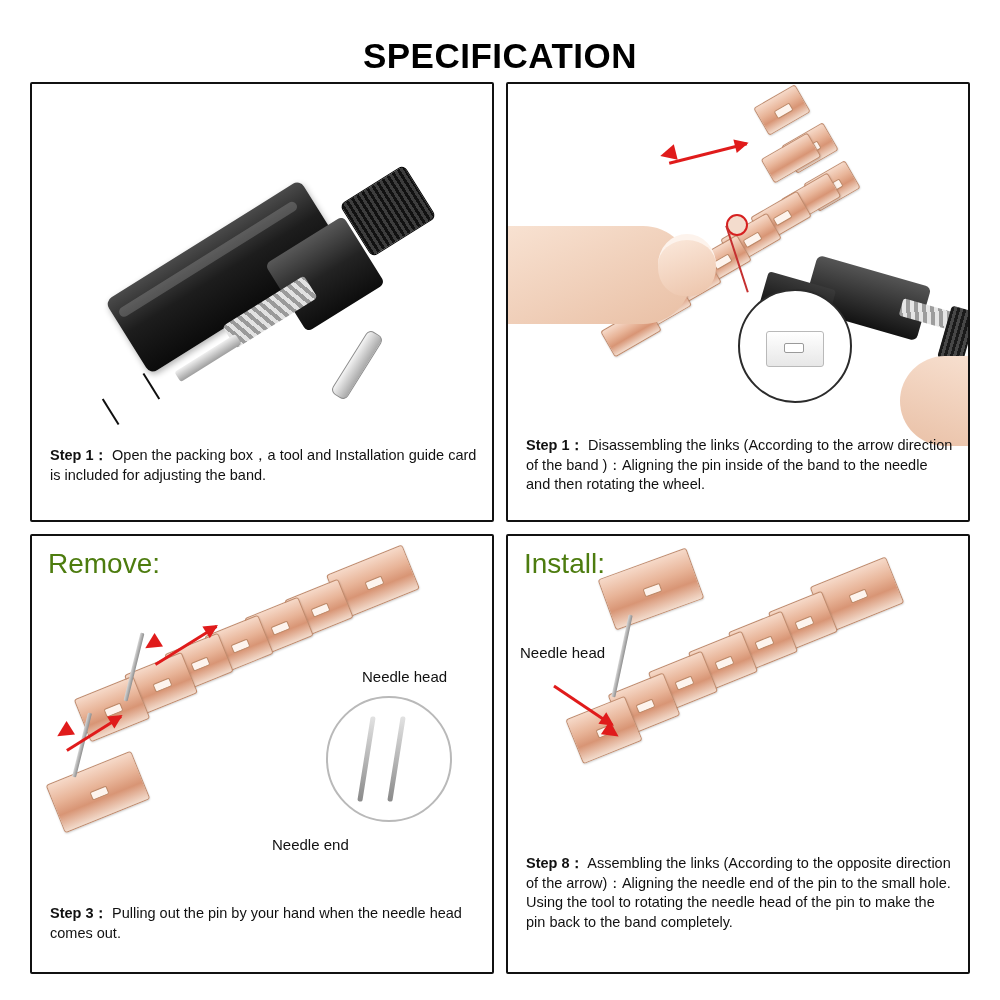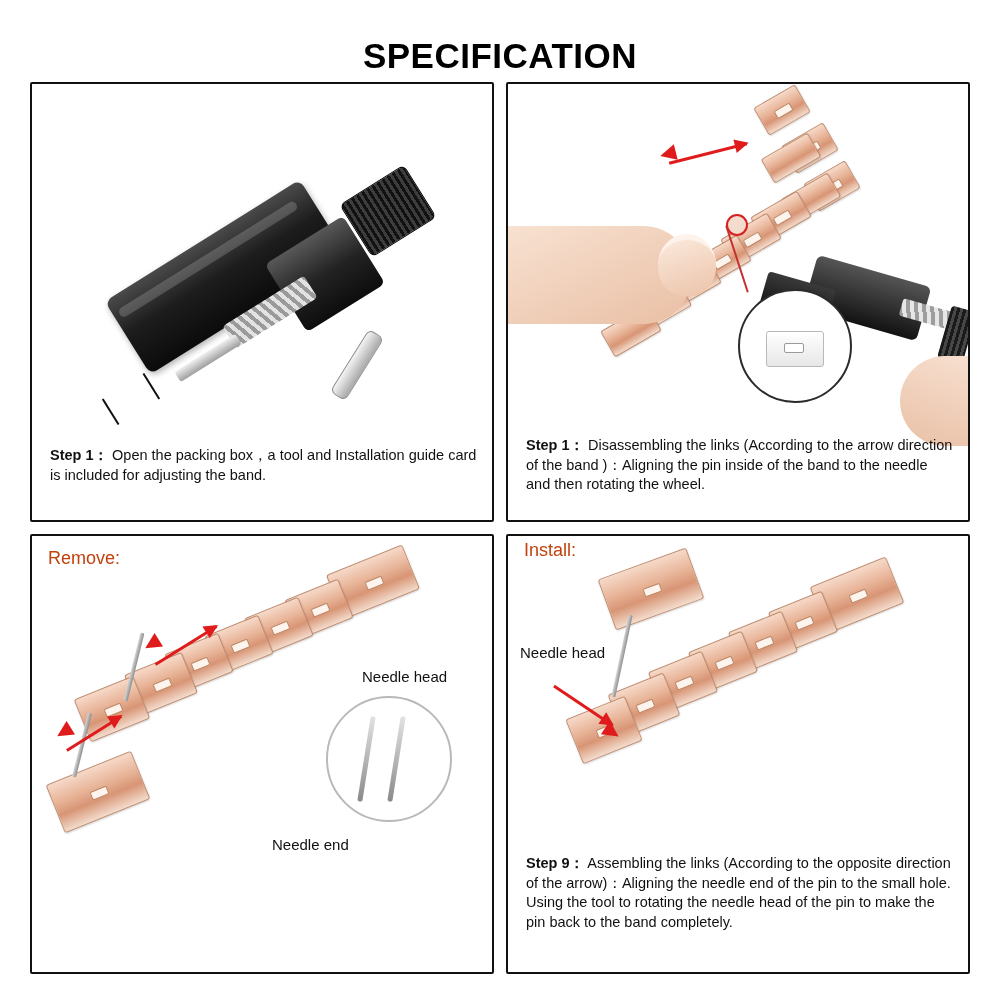--- a/index.html
+++ b/index.html
@@ -60,22 +60,22 @@
     position: absolute;
     left: 18px;
     right: 14px;
     font-size: 14.5px;
     line-height: 1.35;
     color: #111;
   }
   .caption b { font-weight: bold; }
   .redlabel {
     position: absolute;
-    color: #c2410c;
-    font-size: 18px;
+    color: #4d7c0f;
+    font-size: 28px;
     font-family: "Liberation Sans", sans-serif;
   }
   .smalllabel {
     position: absolute;
     font-size: 15px;
     color: #111;
   }
 
   
   .tool-body {
@@ -331,24 +331,28 @@
         <div style="position:absolute;left:24px;top:188px;width:0;height:0;border-right:16px solid #e01b1b;border-top:8px solid transparent;border-bottom:8px solid transparent;transform:rotate(-32deg);"></div>
 
         <div class="circle-zoom" style="left:294px;top:160px;width:122px;height:122px;border-color:#b9b9b9;">
           <div style="position:absolute;left:36px;top:18px;width:5px;height:86px;background:linear-gradient(180deg,#e2e2e2,#8a8a8a);transform:rotate(9deg);border-radius:2px;"></div>
           <div style="position:absolute;left:66px;top:18px;width:5px;height:86px;background:linear-gradient(180deg,#e2e2e2,#8a8a8a);transform:rotate(9deg);border-radius:2px;"></div>
         </div>
         <div class="smalllabel" style="left:330px;top:132px;">Needle head</div>
         <div class="smalllabel" style="left:240px;top:300px;text-align:center;">Needle end</div>
       </div>
 
+      <div class="caption" style="top:368px;">
+        <b>Step 3：</b>
+        <span>Pulling out the pin by your hand when the needle head comes out.</span>
+      </div>
     </div>
 
     <div class="panel">
-      <div class="redlabel" style="left:16px;top:4px;">Install:</div>
+      <div class="redlabel" style="left:16px;top:12px;">Install:</div>
 
       <div class="art" style="height:330px;">
 
         <div class="link" style="left:96px;top:26px;width:92px;height:52px;transform:rotate(-20deg);">
             <span class="slot"></span>
           </div>
 
         <div class="link" style="left:308px;top:34px;width:80px;height:48px;transform:rotate(-22deg);">
             <span class="slot"></span>
           </div>
@@ -373,19 +377,19 @@
 
         <div class="needle" style="left:112px;top:78px;width:4px;height:84px;transform:rotate(12deg);"></div>
 
         <div class="arrow" style="left:40px;top:168px;width:70px;transform:rotate(34deg);"></div>
         <div style="position:absolute;left:96px;top:188px;width:0;height:0;border-left:16px solid #e01b1b;border-top:8px solid transparent;border-bottom:8px solid transparent;transform:rotate(34deg);"></div>
 
         <div class="smalllabel" style="left:12px;top:108px;">Needle head</div>
       </div>
 
       <div class="caption" style="top:318px;">
-        <b>Step 9：</b>
+        <b>Step 8：</b>
         <span>Assembling the links (According to the opposite direction of the arrow)：Aligning the needle end of the pin to the small hole. Using the tool to rotating the needle head of the pin to make the pin back to the band completely.</span>
       </div>
     </div>
 
   </div>
 </div>
 
 </body></html>

